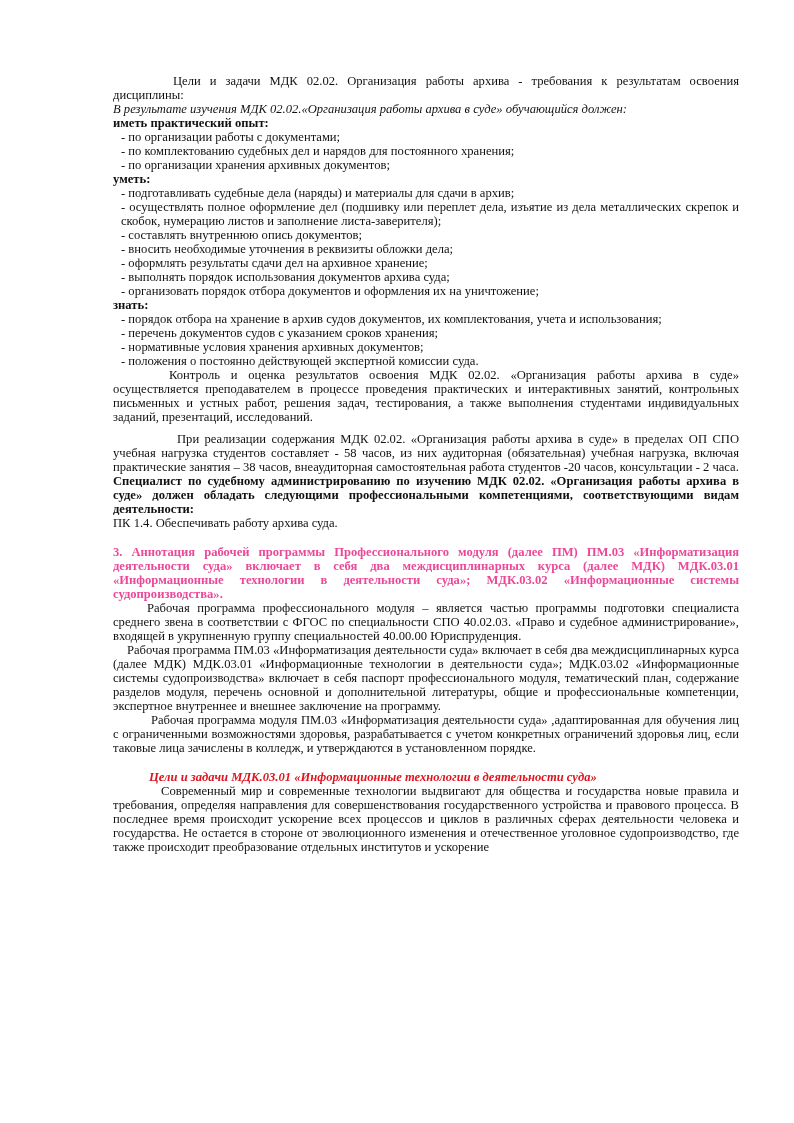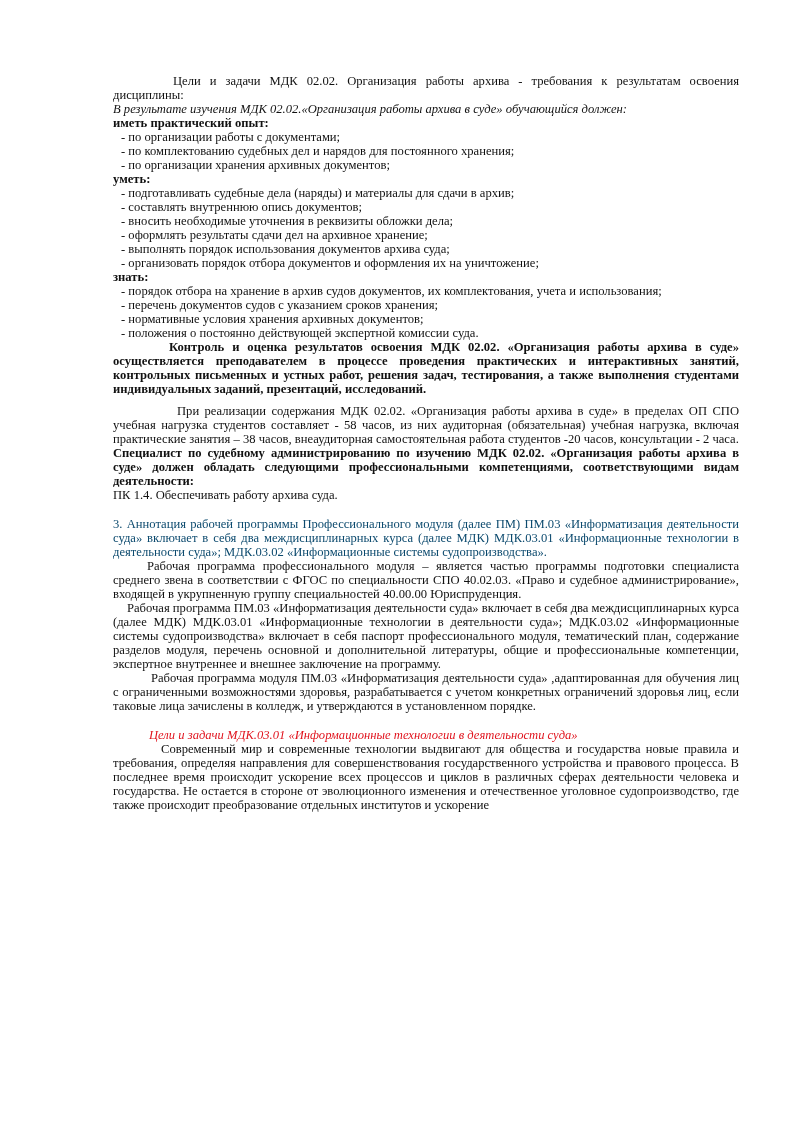--- a/index.html
+++ b/index.html
@@ -4,29 +4,29 @@
 <style>
   html, body { margin: 0; padding: 0; background: #ffffff; }
   body { width: 794px; height: 1123px; position: relative; overflow: hidden; }
   .page {
     position: absolute; left: 113px; top: 74px; width: 626px;
     font-family: "Liberation Serif", serif; font-size: 12.6px; line-height: 14px; color: #111;
   }
   p { margin: 0; text-align: justify; }
   .ind1 { text-indent: 60px; }
   .ind2 { text-indent: 48px; }
-  .ind3 { text-indent: 56px; font-weight: bold; }
+  .ind3 { text-indent: 56px; }
   .ind4 { text-indent: 64px; margin-top: 8px; }
   .ind5 { text-indent: 34px; }
   .ind6 { text-indent: 14px; }
   .ind7 { text-indent: 38px; }
   .ital { font-style: italic; }
   .bold { font-weight: bold; }
-  .red { color: #0c4a6e; font-weight: normal; }
-  .redital { color: #e0141e; font-weight: normal; font-style: italic; padding-left: 36px; }
+  .red { color: #ec4899; font-weight: bold; }
+  .redital { color: #e0141e; font-weight: bold; font-style: italic; padding-left: 36px; }
   .gap { height: 15px; }
   ul.list { list-style: none; margin: 0; padding: 0; }
   ul.list li { text-align: justify; margin-left: 8px; }
 </style>
 </head>
 <body>
 
 <div class="page">
 
   <p class="ind1">Цели и задачи МДК 02.02. Организация работы архива - требования к результатам освоения дисциплины:</p>
@@ -35,20 +35,21 @@
   <p class="bold">иметь практический опыт:</p>
   <ul class="list">
     <li>- по организации работы с документами;</li>
     <li>- по комплектованию судебных дел и нарядов для постоянного хранения;</li>
     <li>- по организации хранения архивных документов;</li>
   </ul>
 
   <p class="bold">уметь:</p>
   <ul class="list">
     <li>- подготавливать судебные дела (наряды) и материалы для сдачи в архив;</li>
+    <li>- осуществлять полное оформление дел (подшивку или переплет дела, изъятие из дела металлических скрепок и скобок, нумерацию листов и заполнение листа-заверителя);</li>
     <li>- составлять внутреннюю опись документов;</li>
     <li>- вносить необходимые уточнения в реквизиты обложки дела;</li>
     <li>- оформлять результаты сдачи дел на архивное хранение;</li>
     <li>- выполнять порядок использования документов архива суда;</li>
     <li>- организовать порядок отбора документов и оформления их на уничтожение;</li>
   </ul>
 
   <p class="bold">знать:</p>
   <ul class="list">
     <li>- порядок отбора на хранение в архив судов документов, их комплектования, учета и использования;</li>

